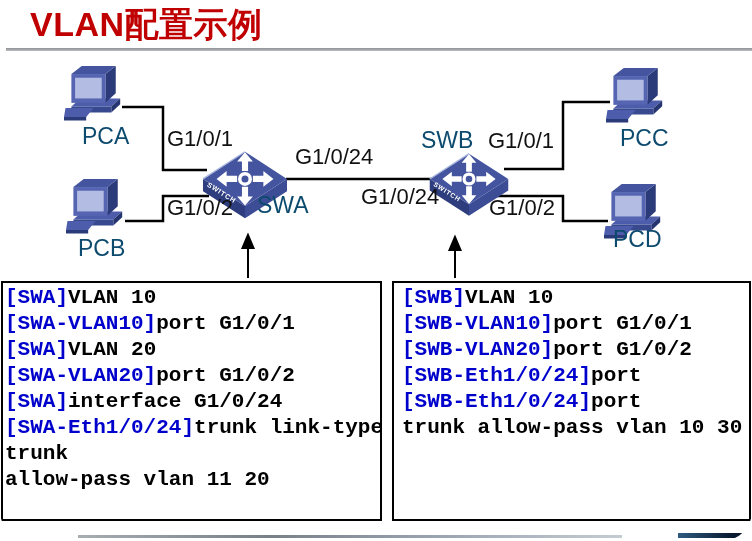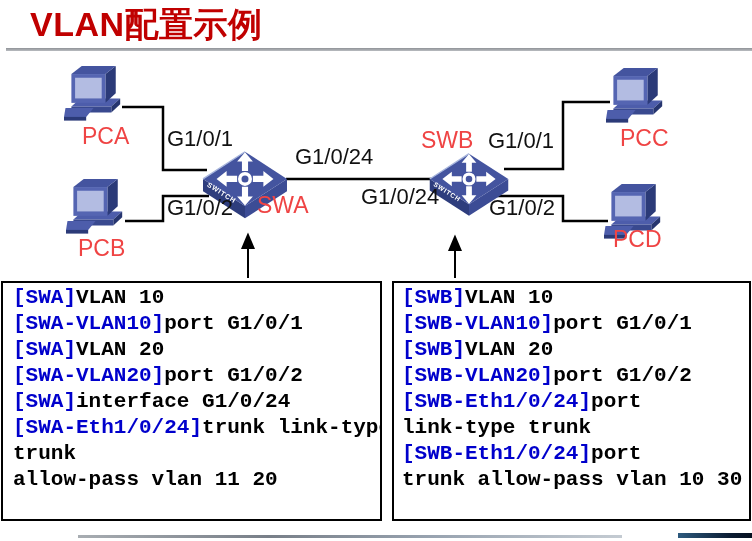--- a/index.html
+++ b/index.html
@@ -1,46 +1,46 @@
 <!DOCTYPE html>
 <html><head>
 <meta charset="utf-8">
 <style>
   html,body{margin:0;padding:0;background:#fff;}
   .slide{
     position:relative;width:752px;height:541px;background:#ffffff;
-    overflow:hidden;font-family:"Liberation Sans",sans-serif;
+    overflow:hidden;font-family:"Liberation Sans",sans-serif;border-radius:30px;
   }
   .title{
     position:absolute;left:30px;top:2px;margin:0;
     font-size:34px;font-weight:900;color:#c00000;letter-spacing:0.5px;
     font-family:"Liberation Sans",sans-serif;
   }
   .title-rule{
     position:absolute;left:6px;top:48px;width:746px;height:3px;
     background:linear-gradient(180deg,#8f9297,#b9bcc0);
   }
   .conn{position:absolute;left:0;top:0;}
   .icon{position:absolute;}
   .dev-label{
-    position:absolute;color:#ef4444;font-size:23px;font-weight:400;
+    position:absolute;color:#0c4a6e;font-size:23px;font-weight:400;
     white-space:nowrap;line-height:1;
   }
   .port-label{
     position:absolute;color:#111;font-size:22px;font-weight:400;
     white-space:nowrap;line-height:1;
   }
   .cfg-box{
     position:absolute;top:281px;height:240px;border:2px solid #000;
     box-sizing:border-box;background:#fff;
     font-family:"Liberation Mono",monospace;font-weight:bold;
     font-size:21px;line-height:26px;color:#000;white-space:nowrap;
     overflow:hidden;
   }
-  .cfg-box-left{left:1px;width:381px;padding:2px 0 0 10px;}
+  .cfg-box-left{left:1px;width:381px;padding:2px 0 0 2px;}
   .cfg-box-right{left:392px;width:359px;padding:2px 0 8px 8px;}
   .cfg-line{height:26px;}
   .sg-b{color:#0000cc;}
   .footer-bar-gray{
     position:absolute;left:78px;top:535px;width:544px;height:3px;
     background:linear-gradient(90deg,#a8adb2,#787f88 35%,#98a3b0 65%,#c4cbd2);
   }
   .footer-bar-navy{
     position:absolute;left:678px;top:533px;width:74px;height:5px;
     background:linear-gradient(90deg,#2d5a7e,#0b1c33 70%,#06101f);
@@ -137,24 +137,22 @@
       <div class="cfg-line"><span class="sg-b">[SWA]</span><span>VLAN 20</span></div>
       <div class="cfg-line"><span class="sg-b">[SWA-VLAN20]</span><span>port G1/0/2</span></div>
       <div class="cfg-line"><span class="sg-b">[SWA]</span><span>interface G1/0/24</span></div>
       <div class="cfg-line"><span class="sg-b">[SWA-Eth1/0/24]</span><span>trunk link-type</span></div>
       <div class="cfg-line"><span>trunk</span></div>
       <div class="cfg-line"><span>allow-pass vlan 11 20</span></div>
     </div>
   <div class="cfg-box cfg-box-right">
       <div class="cfg-line"><span class="sg-b">[SWB]</span><span>VLAN 10</span></div>
       <div class="cfg-line"><span class="sg-b">[SWB-VLAN10]</span><span>port G1/0/1</span></div>
-      <div class="cfg-line"><span class="sg-b">[SWB]</span><span>VLAN 20</span></div>
       <div class="cfg-line"><span class="sg-b">[SWB-VLAN20]</span><span>port G1/0/2</span></div>
       <div class="cfg-line"><span class="sg-b">[SWB-Eth1/0/24]</span><span>port</span></div>
-      <div class="cfg-line"><span>link-type trunk</span></div>
       <div class="cfg-line"><span class="sg-b">[SWB-Eth1/0/24]</span><span>port</span></div>
       <div class="cfg-line"><span>trunk allow-pass vlan 10 30</span></div>
     </div>
 
   <div class="footer-bar-gray"></div>
   <div class="footer-bar-navy"></div>
 
 </div>
 
 </body></html>

